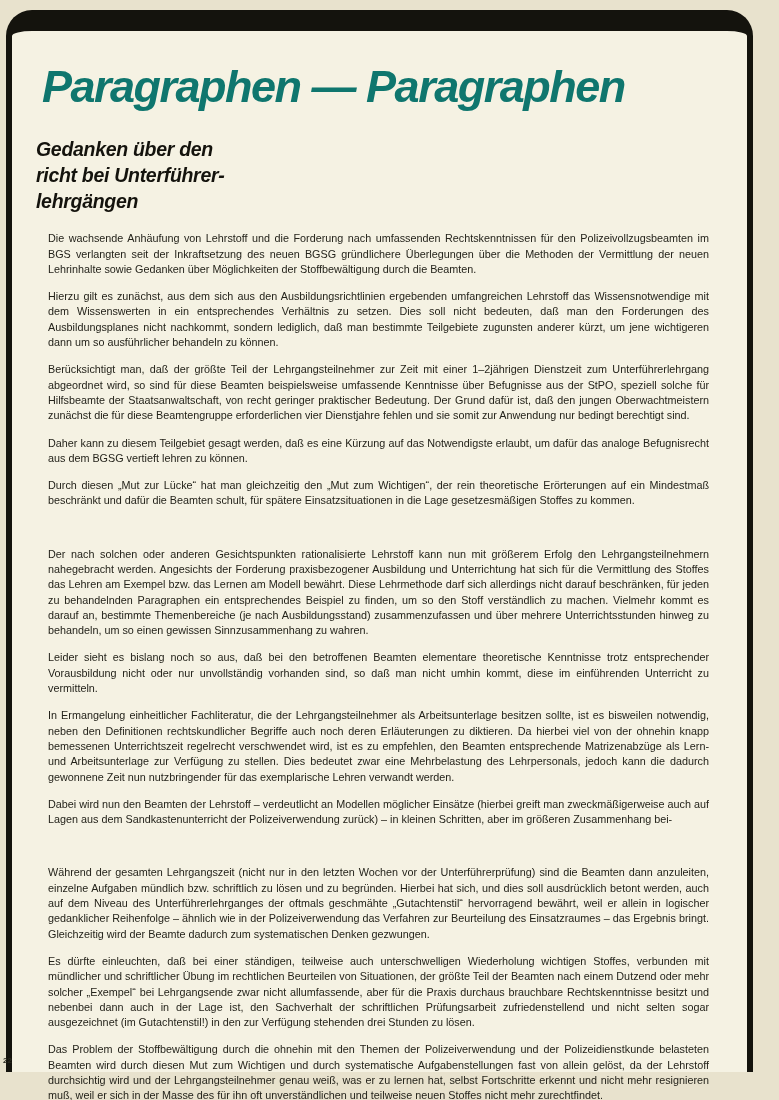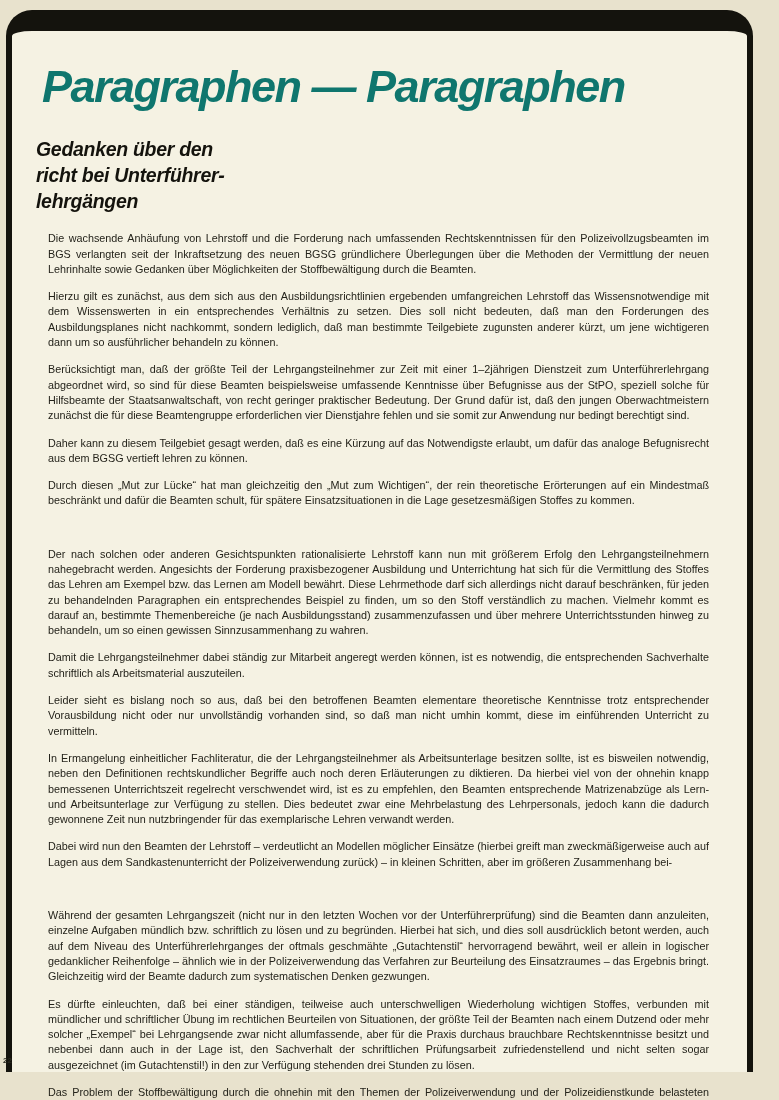--- a/index.html
+++ b/index.html
@@ -113,21 +113,20 @@
           </div>
           <p>Die wachsende Anhäufung von Lehrstoff und die Forderung nach umfassenden Rechtskenntnissen für den Polizeivollzugsbeamten im BGS verlangten seit der Inkraftsetzung des neuen BGSG gründlichere Überlegungen über die Methoden der Vermittlung der neuen Lehrinhalte sowie Gedanken über Möglichkeiten der Stoffbewältigung durch die Beamten.</p>
           <p>Hierzu gilt es zunächst, aus dem sich aus den Ausbildungsrichtlinien ergebenden umfangreichen Lehrstoff das Wissensnotwendige mit dem Wissenswerten in ein entsprechendes Verhältnis zu setzen. Dies soll nicht bedeuten, daß man den Forderungen des Ausbildungsplanes nicht nachkommt, sondern lediglich, daß man bestimmte Teilgebiete zugunsten anderer kürzt, um jene wichtigeren dann um so ausführlicher behandeln zu können.</p>
           <p>Berücksichtigt man, daß der größte Teil der Lehrgangsteilnehmer zur Zeit mit einer 1–2jährigen Dienstzeit zum Unterführerlehrgang abgeordnet wird, so sind für diese Beamten beispielsweise umfassende Kenntnisse über Befugnisse aus der StPO, speziell solche für Hilfsbeamte der Staatsanwaltschaft, von recht geringer praktischer Bedeutung. Der Grund dafür ist, daß den jungen Oberwachtmeistern zunächst die für diese Beamtengruppe erforderlichen vier Dienstjahre fehlen und sie somit zur Anwendung nur bedingt berechtigt sind.</p>
           <p>Daher kann zu diesem Teilgebiet gesagt werden, daß es eine Kürzung auf das Notwendigste erlaubt, um dafür das analoge Befugnisrecht aus dem BGSG vertieft lehren zu können.</p>
           <p>Durch diesen „Mut zur Lücke“ hat man gleichzeitig den „Mut zum Wichtigen“, der rein theoretische Erörterungen auf ein Mindestmaß beschränkt und dafür die Beamten schult, für spätere Einsatzsituationen in die Lage gesetzesmäßigen Stoffes zu kommen.</p>
         </div>
 
         <div class="col">
           <p>Der nach solchen oder anderen Gesichtspunkten rationalisierte Lehrstoff kann nun mit größerem Erfolg den Lehrgangsteilnehmern nahegebracht werden. Angesichts der Forderung praxisbezogener Ausbildung und Unterrichtung hat sich für die Vermittlung des Stoffes das Lehren am Exempel bzw. das Lernen am Modell bewährt. Diese Lehrmethode darf sich allerdings nicht darauf beschränken, für jeden zu behandelnden Paragraphen ein entsprechendes Beispiel zu finden, um so den Stoff verständlich zu machen. Vielmehr kommt es darauf an, bestimmte Themenbereiche (je nach Ausbildungsstand) zusammenzufassen und über mehrere Unterrichtsstunden hinweg zu behandeln, um so einen gewissen Sinnzusammenhang zu wahren.</p>
-          <p>Damit die Lehrgangsteilnehmer dabei ständig zur Mitarbeit angeregt werden können, ist es notwendig, die entsprechenden Sachverhalte schriftlich als Arbeitsmaterial auszuteilen.</p>
           <p>Leider sieht es bislang noch so aus, daß bei den betroffenen Beamten elementare theoretische Kenntnisse trotz entsprechender Vorausbildung nicht oder nur unvollständig vorhanden sind, so daß man nicht umhin kommt, diese im einführenden Unterricht zu vermitteln.</p>
           <p>In Ermangelung einheitlicher Fachliteratur, die der Lehrgangsteilnehmer als Arbeitsunterlage besitzen sollte, ist es bisweilen notwendig, neben den Definitionen rechtskundlicher Begriffe auch noch deren Erläuterungen zu diktieren. Da hierbei viel von der ohnehin knapp bemessenen Unterrichtszeit regelrecht verschwendet wird, ist es zu empfehlen, den Beamten entsprechende Matrizenabzüge als Lern- und Arbeitsunterlage zur Verfügung zu stellen. Dies bedeutet zwar eine Mehrbelastung des Lehrpersonals, jedoch kann die dadurch gewonnene Zeit nun nutzbringender für das exemplarische Lehren verwandt werden.</p>
           <p>Dabei wird nun den Beamten der Lehrstoff – verdeutlicht an Modellen möglicher Einsätze (hierbei greift man zweckmäßigerweise auch auf Lagen aus dem Sandkastenunterricht der Polizeiverwendung zurück) – in kleinen Schritten, aber im größeren Zusammenhang bei-</p>
         </div>
 
         <div class="col">
           <p>Während der gesamten Lehrgangszeit (nicht nur in den letzten Wochen vor der Unterführerprüfung) sind die Beamten dann anzuleiten, einzelne Aufgaben mündlich bzw. schriftlich zu lösen und zu begründen. Hierbei hat sich, und dies soll ausdrücklich betont werden, auch auf dem Niveau des Unterführerlehrganges der oftmals geschmähte „Gutachtenstil“ hervorragend bewährt, weil er allein in logischer gedanklicher Reihenfolge – ähnlich wie in der Polizeiverwendung das Verfahren zur Beurteilung des Einsatzraumes – das Ergebnis bringt. Gleichzeitig wird der Beamte dadurch zum systematischen Denken gezwungen.</p>
           <p>Es dürfte einleuchten, daß bei einer ständigen, teilweise auch unterschwelligen Wiederholung wichtigen Stoffes, verbunden mit mündlicher und schriftlicher Übung im rechtlichen Beurteilen von Situationen, der größte Teil der Beamten nach einem Dutzend oder mehr solcher „Exempel“ bei Lehrgangsende zwar nicht allumfassende, aber für die Praxis durchaus brauchbare Rechtskenntnisse besitzt und nebenbei dann auch in der Lage ist, den Sachverhalt der schriftlichen Prüfungsarbeit zufriedenstellend und nicht selten sogar ausgezeichnet (im Gutachtenstil!) in den zur Verfügung stehenden drei Stunden zu lösen.</p>
           <p>Das Problem der Stoffbewältigung durch die ohnehin mit den Themen der Polizeiverwendung und der Polizeidienstkunde belasteten Beamten wird durch diesen Mut zum Wichtigen und durch systematische Aufgabenstellungen fast von allein gelöst, da der Lehrstoff durchsichtig wird und der Lehrgangsteilnehmer genau weiß, was er zu lernen hat, selbst Fortschritte erkennt und nicht mehr resignieren muß, weil er sich in der Masse des für ihn oft unverständlichen und teilweise neuen Stoffes nicht mehr zurechtfindet.</p>
           <div class="signature">K. P. Lernen, OLT</div>

